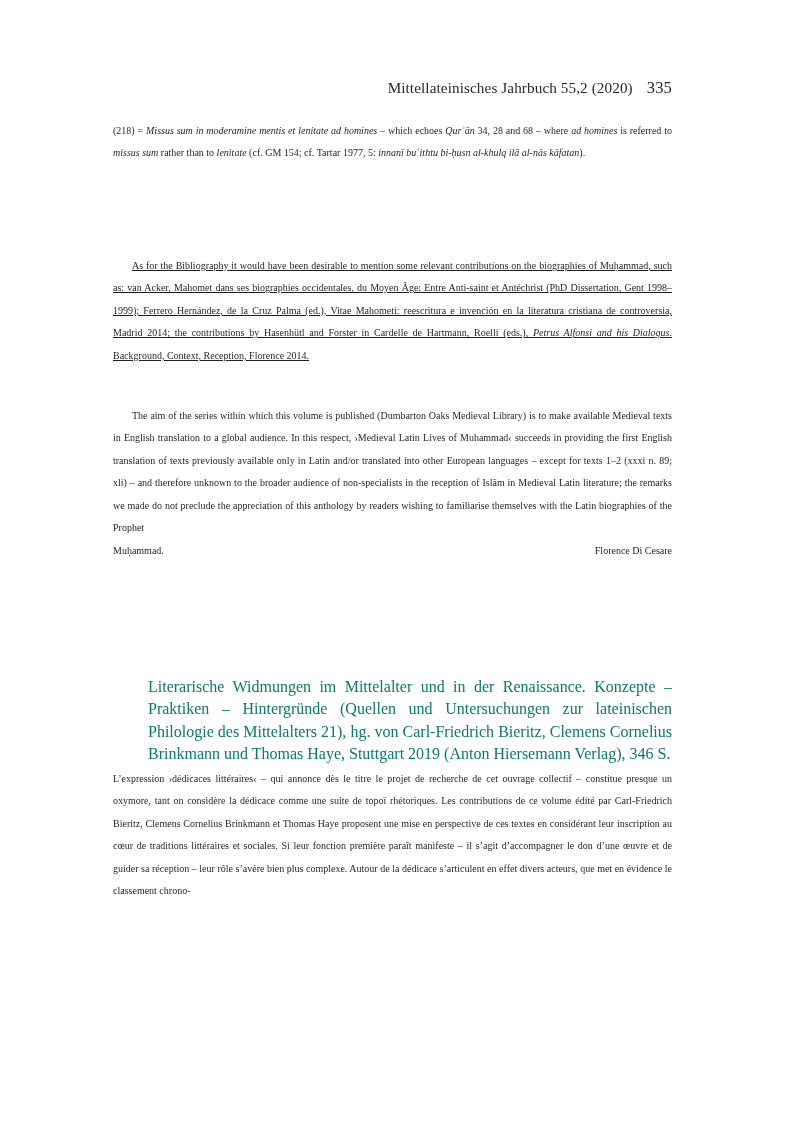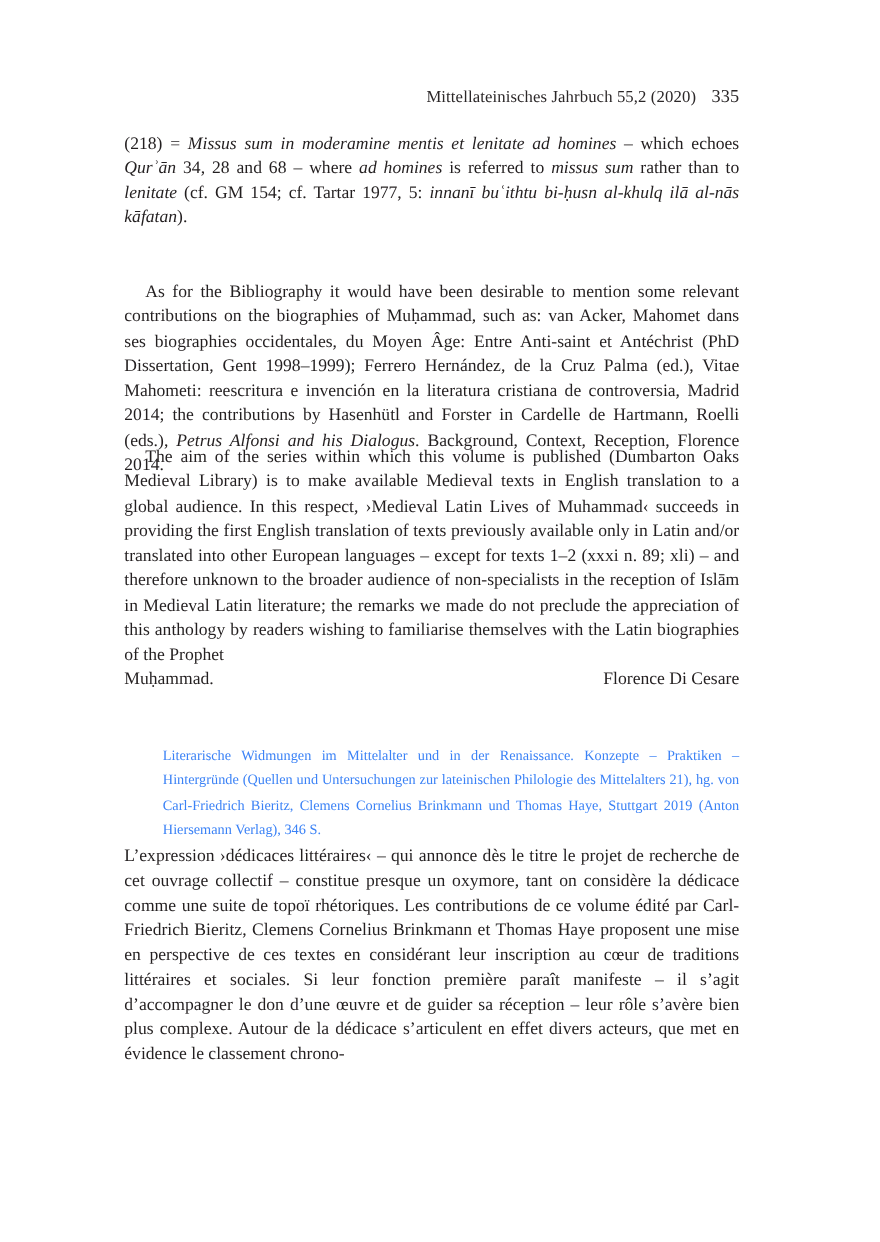--- a/index.html
+++ b/index.html
@@ -30,21 +30,21 @@
   .running-head .rh-title { }
   .running-head .rh-folio {
     display: inline-block;
     margin-left: 14px;
     font-size: 16.6px;
   }
   .body-block {
     position: absolute;
     left: 113px;
     width: 559px;
-    font-size: 16px;
+    font-size: 10px;
     line-height: 22.45px;
     text-align: justify;
     text-justify: inter-word;
     -webkit-hyphens: none;
     hyphens: none;
     color: #231f20;
   }
   p {
     margin: 0;
   }
@@ -53,24 +53,24 @@
   }
   .sig-line {
     display: flex;
     justify-content: space-between;
     align-items: center;
   }
   .blockquote {
     position: absolute;
     left: 148px;
     width: 524px;
-    font-size: 13px;
+    font-size: 16px;
     line-height: 22.4px;
     text-align: justify;
-    color: #3b82f6;
+    color: #0f766e;
   }
   em, .it {
     font-style: italic;
   }
 </style>
 </head>
 <body>
 
 <div class="page">
 
@@ -78,21 +78,21 @@
     <span class="rh-title">Mittellateinisches Jahrbuch 55,2 (2020)</span><span class="rh-folio">335</span>
   </div>
 
   <div class="body-block" style="top:120px;">
     <p>
       <span>(218) = </span><em>Missus sum in moderamine mentis et lenitate ad homines</em><span> – which echoes </span><em>Qurʾān</em><span> 34, 28 and 68 – where </span><em>ad homines</em><span> is referred to </span><em>missus sum</em><span> rather than to </span><em>lenitate</em><span> (cf. GM 154; cf. Tartar 1977, 5: </span><em>innanī buʿithtu bi-ḥusn al-khulq ilā al-nās kāfatan</em><span>).</span>
     </p>
   </div>
 
 
-  <div class="body-block" style="top:255px;">
+  <div class="body-block" style="top:255px;text-decoration:underline;">
     <p class="indent">
       <span>As for the Bibliography it would have been desirable to mention some relevant contributions on the biographies of Muḥammad, such as: van Acker, Mahomet dans ses biographies occidentales, du Moyen Âge: Entre Anti-saint et Antéchrist (PhD Dissertation, Gent 1998–1999); Ferrero Hernández, de la Cruz Palma (ed.), Vitae Mahometi: reescritura e invención en la literatura cristiana de controversia, Madrid 2014; the contributions by Hasenhütl and Forster in Cardelle de Hartmann, Roelli (eds.), </span><em>Petrus Alfonsi and his Dialogus</em><span>. Background, Context, Reception, Florence 2014.</span>
     </p>
   </div>
 
   <div class="body-block" style="top:405px;">
     <p class="indent">The aim of the series within which this volume is published (Dumbarton Oaks Medieval Library) is to make available Medieval texts in English translation to a global audience. In this respect, ›Medieval Latin Lives of Muhammad‹ succeeds in providing the first English translation of texts previously available only in Latin and/or translated into other European languages – except for texts 1–2 (xxxi n. 89; xli) – and therefore unknown to the broader audience of non-specialists in the reception of Islām in Medieval Latin literature; the remarks we made do not preclude the appreciation of this anthology by readers wishing to familiarise themselves with the Latin biographies of the Prophet</p>
     <div class="sig-line">
       <span>Muḥammad.</span>
       <span>Florence Di Cesare</span>

